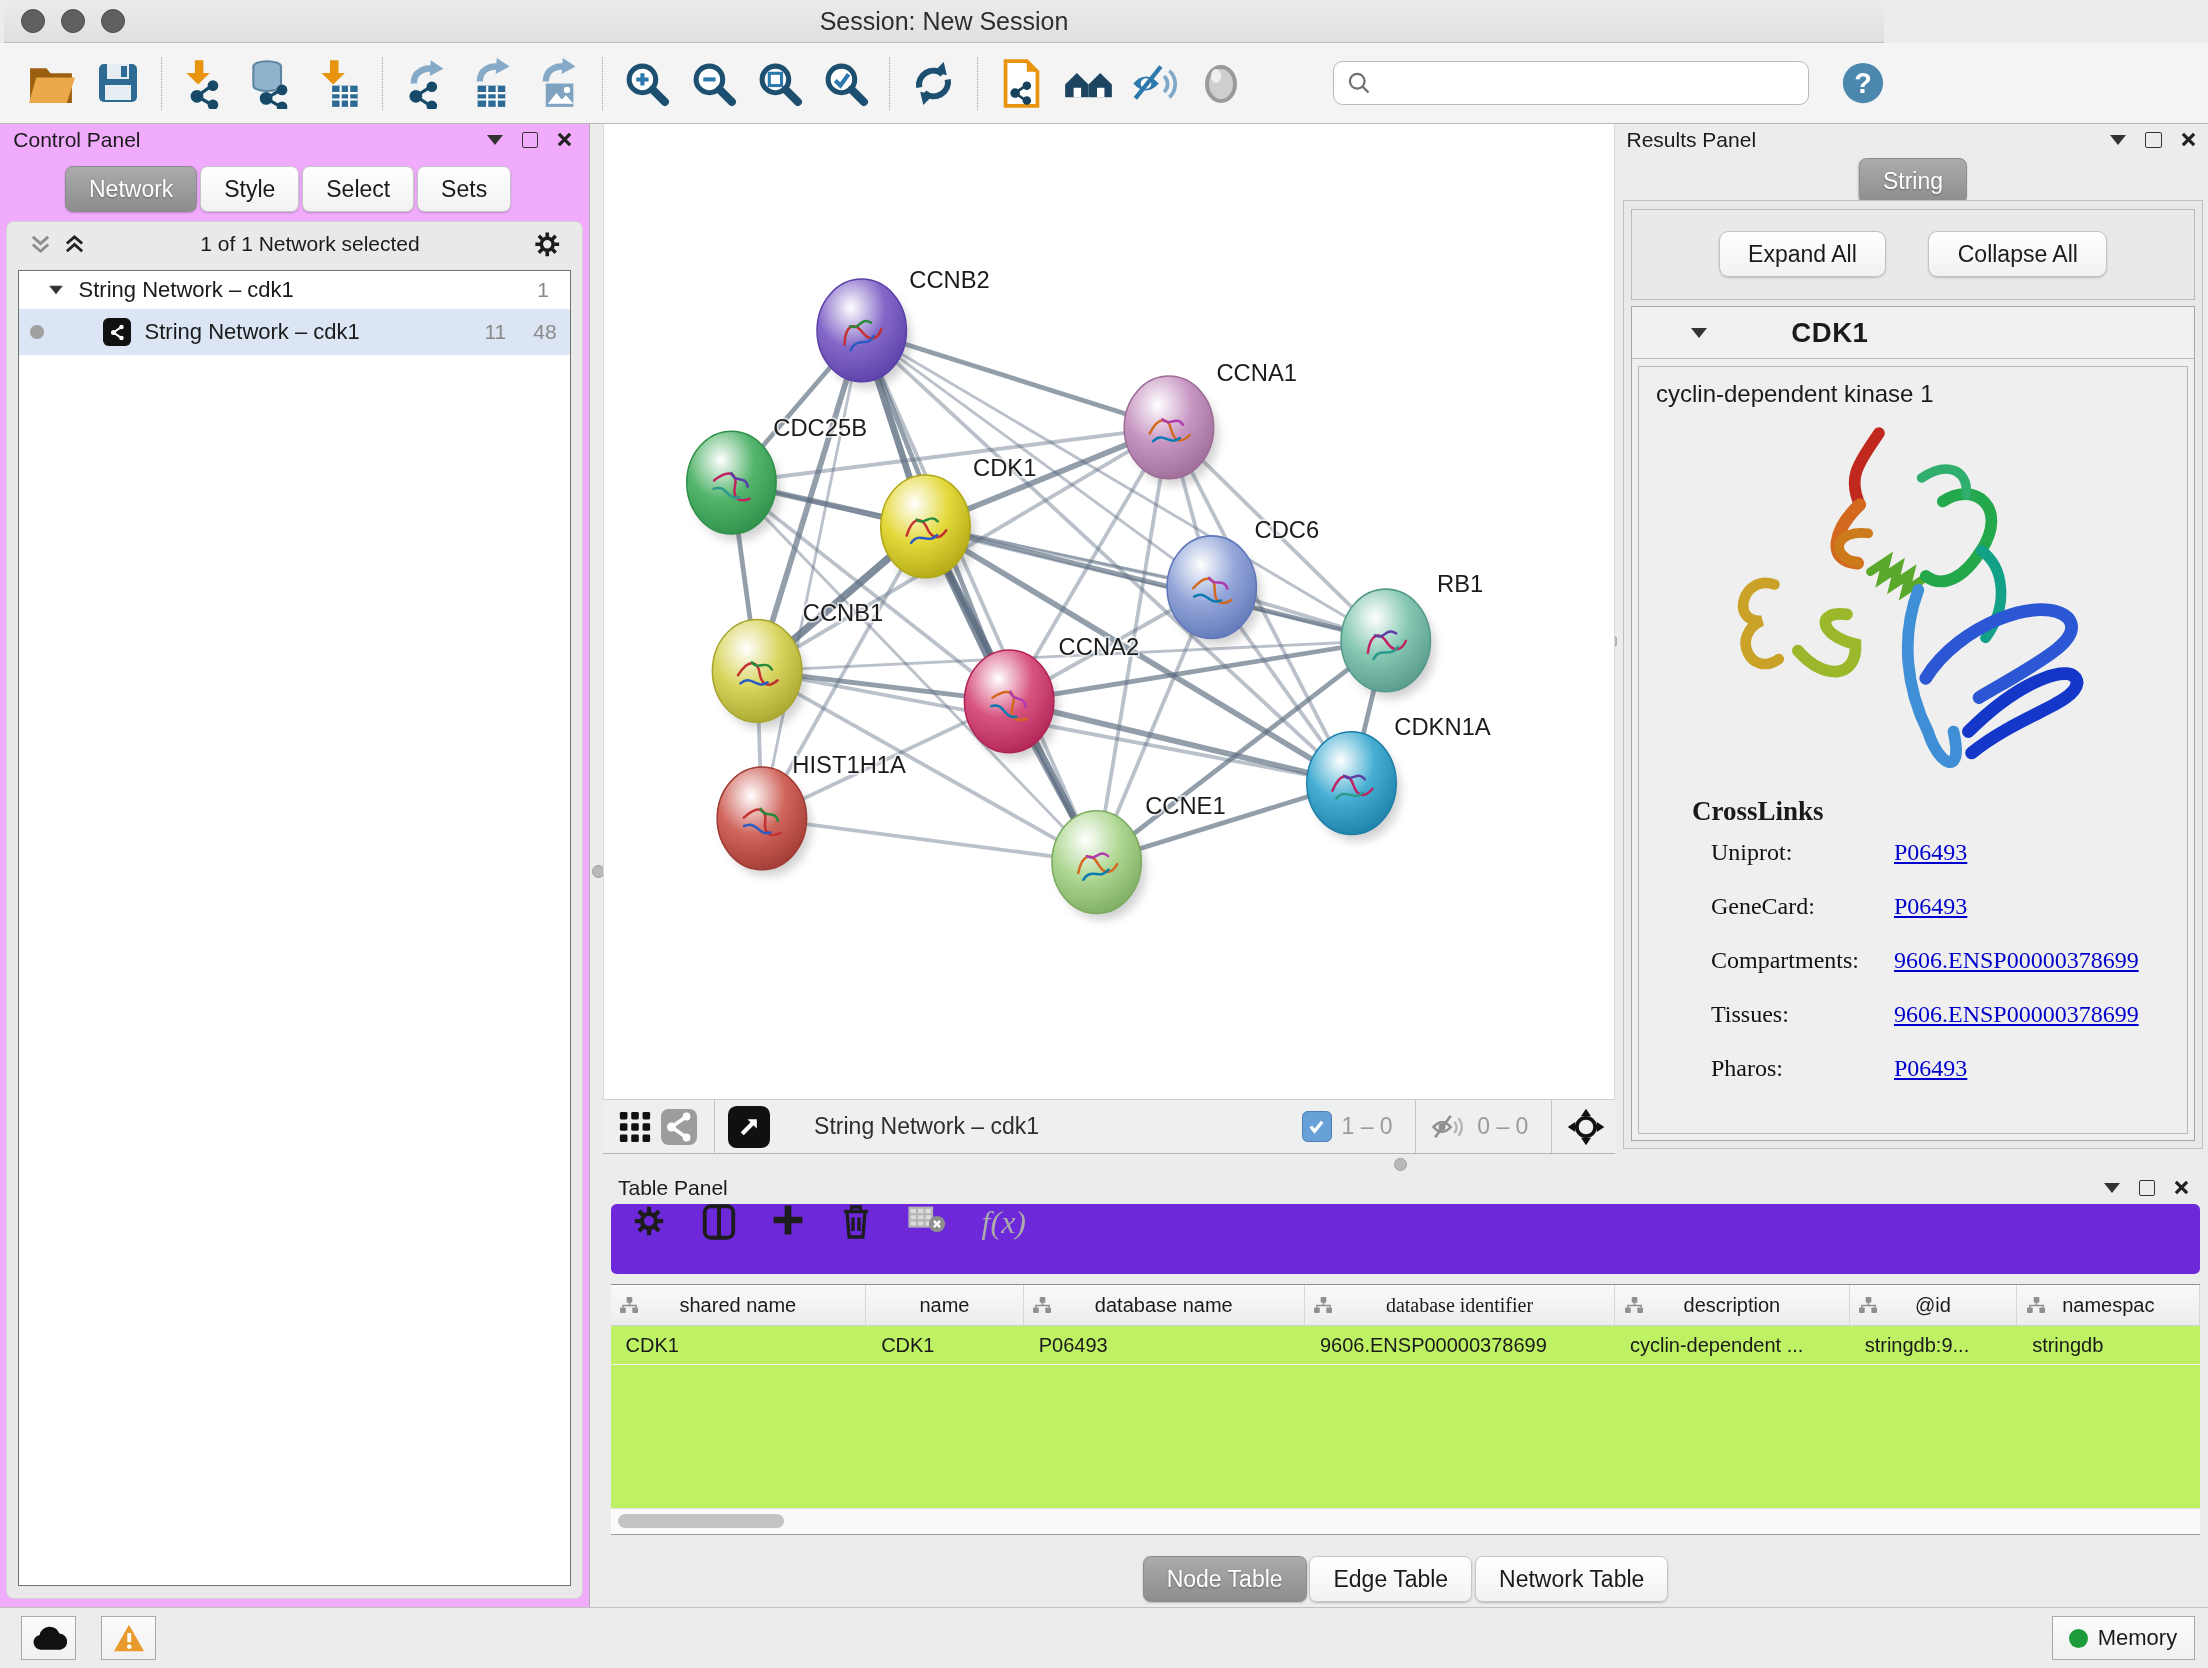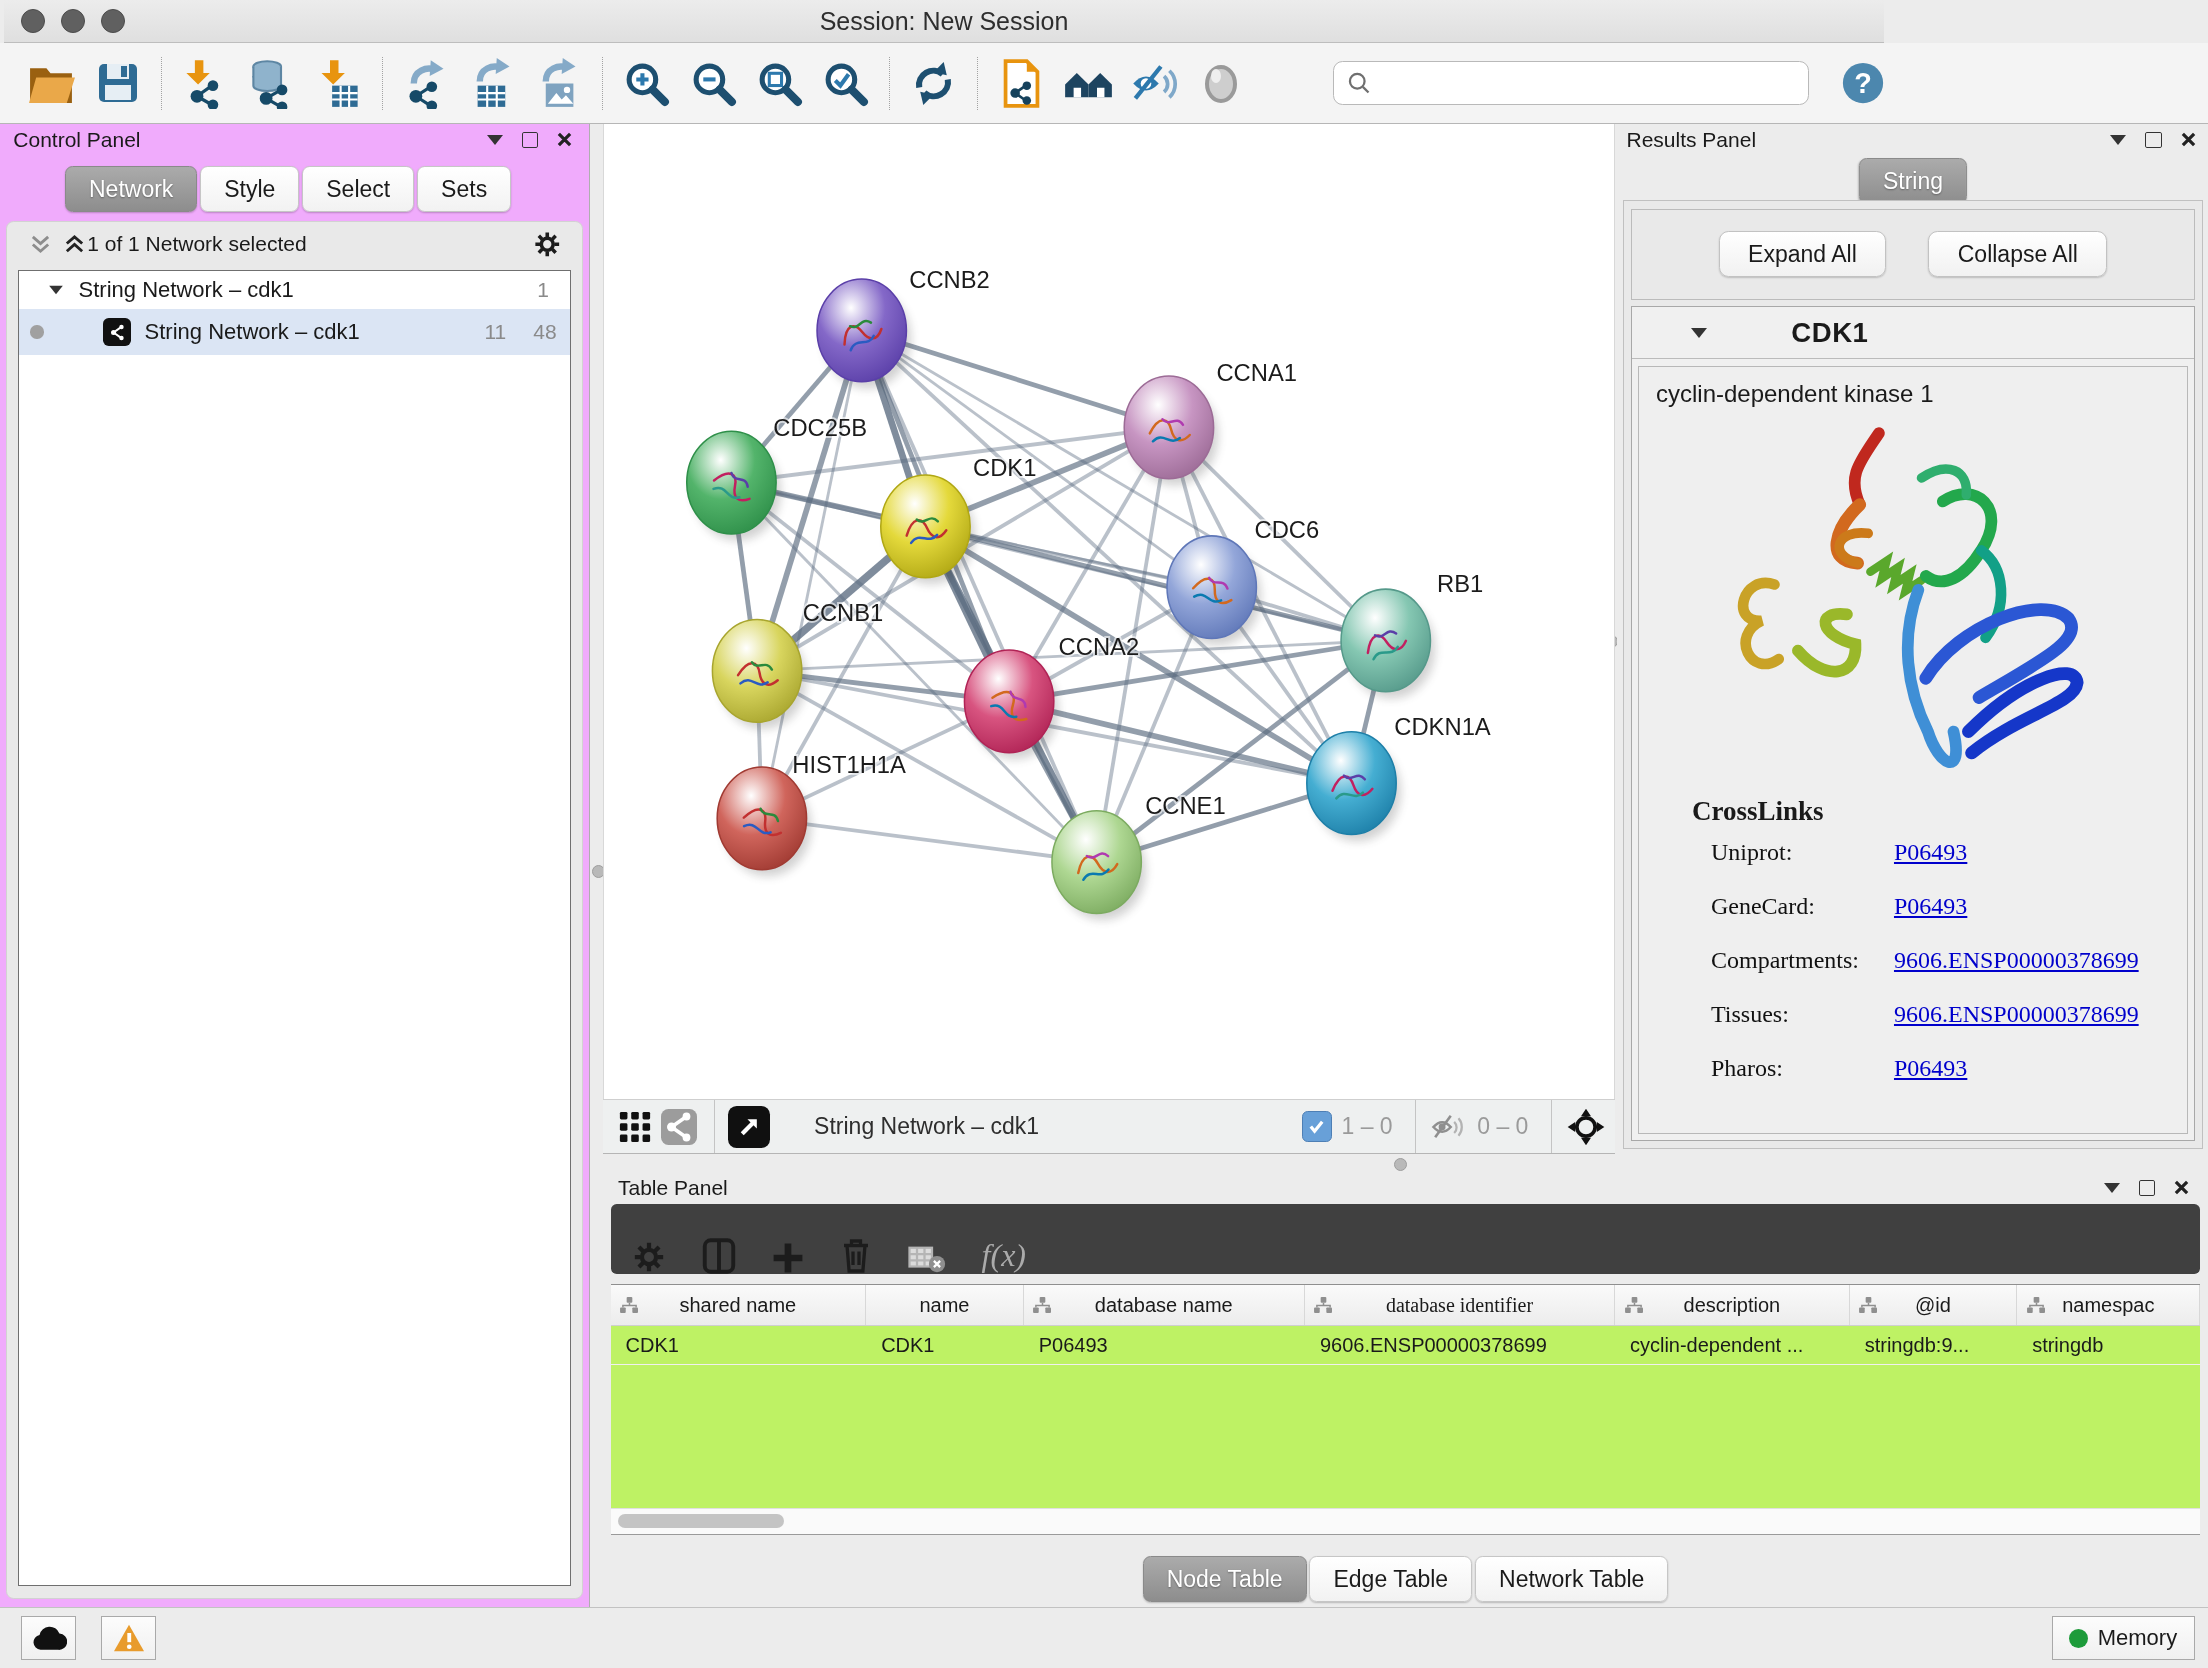--- a/index.html
+++ b/index.html
@@ -33,21 +33,21 @@
   .seg .tab{height:44px;padding:0 23px;background:linear-gradient(#ffffff,#f2f2f2);border:1px solid #c6c6c6;
             border-radius:7.6px;font-size:23px;display:flex;align-items:center;box-shadow:0 1px 1.9px rgba(0,0,0,.22)}
   .seg .tab.sel{background:linear-gradient(#ababab,#8d8d8d);color:#fff;border-color:#8a8a8a;
                 text-shadow:0 1px 1.9px rgba(0,0,0,.35)}
   
   .control{left:0;top:124px;width:590px;height:1484px;background:#f0abfc;border-right:1.9px solid #aeaeae;box-sizing:border-box}
   .cp-tabs{position:absolute;left:65px;top:42px}
   .cp-box{position:absolute;left:5.7px;right:5.7px;top:97px;bottom:9.5px;background:#e9e9e9;
           border:1px solid #d2d2d2;border-radius:7.6px}
   .cp-row{height:44px;display:flex;align-items:center;padding:0 21px;font-size:21px}
-  .cp-row .txt{flex:1;}
+  .cp-row .txt{flex:1;text-align:center}
   .listbox{position:absolute;left:11.4px;right:11.4px;top:48px;bottom:11.4px;background:#fff;border:1.9px solid #6f6f6f}
   .trow{display:flex;align-items:center;font-size:22px}
   .trow1{height:38px;padding-left:28.5px}
   .trow1 .cnt{margin-left:auto;margin-right:21px;color:#8a8a8a;font-size:21px}
   .trow2{height:46px;background:#dbe5f4;padding-left:11.4px}
   .trow2 .cnt{color:#8a8a8a;font-size:21px}
   .dot{width:13.3px;height:13.3px;border-radius:50%;background:#a0a0a0}
   .sharebadge{width:28.5px;height:28.5px;border-radius:5.7px;background:#111;margin-left:59px;display:flex;align-items:center;justify-content:center}
   
   .netcanvas{left:603px;top:124px;width:1012px;height:976px;background:#fff;border-left:1px solid #d8d8d8;
@@ -73,22 +73,22 @@
   .res-gene{height:51px;display:flex;align-items:center;border-bottom:1px solid #bbb;padding-left:59px}
   .res-gene b{font-size:27.6px;margin-left:84px;letter-spacing:0.5px}
   .res-body{position:absolute;left:5.7px;right:5.7px;top:59px;bottom:5.7px;border:1px solid #b8b8b8;background:#efefef;overflow:hidden}
   .res-desc{font-size:24px;padding:13.3px 0 0 17px}
   .xl-title{font-family:"Liberation Serif",serif;font-weight:bold;font-size:27px;margin:9.5px 0 11.4px 53px}
   .xl-row{display:flex;font-family:"Liberation Serif",serif;font-size:24px;margin:0 0 27px 72px}
   .xl-row .lbl{width:183px;color:#111}
   .xl-row .val{color:#0000cc;text-decoration:underline}
   
   .tablepanel{left:603px;top:1172px;width:1605px;height:436px;background:#ececec}
-  .tp-toolbar{position:absolute;left:7.6px;right:7.6px;top:32px;height:70px;background:#404040;border-radius:5.7px;
-              display:flex;align-items:flex-end;padding-left:21px;gap:36px}
+  .tp-toolbar{position:absolute;left:7.6px;right:7.6px;top:32px;height:70px;background:#6d28d9;border-radius:5.7px;
+              display:flex;align-items:flex-start;padding-left:21px;gap:36px}
   .tp-table{position:absolute;left:7.6px;right:7.6px;top:112px;height:249px;background:#bef264;border-top:1.9px solid #8f8f8f;
             border-bottom:1.9px solid #9a9a9a;overflow:hidden}
   .thead{display:flex;height:40px;background:linear-gradient(#fafafa,#ececec);border-bottom:1px solid #cfcfcf}
   .th{display:flex;align-items:center;justify-content:center;gap:9.5px;font-size:20px;border-right:1px solid #d8d8d8;
       box-sizing:border-box;position:relative}
   .th .hicon{position:absolute;left:9.5px}
   .trowdata{display:flex;height:38px;border-bottom:1px solid #f0f0f0}
   .td{font-size:20px;display:flex;align-items:center;padding-left:15px;box-sizing:border-box;overflow:hidden;white-space:nowrap}
   .hscroll{position:absolute;left:0;right:0;bottom:0;height:25px;background:#fafafa;border-top:1px solid #e0e0e0}
   .hthumb{position:absolute;left:7.6px;top:4.8px;width:166px;height:14.3px;border-radius:7.6px;background:#c4c4c4}

